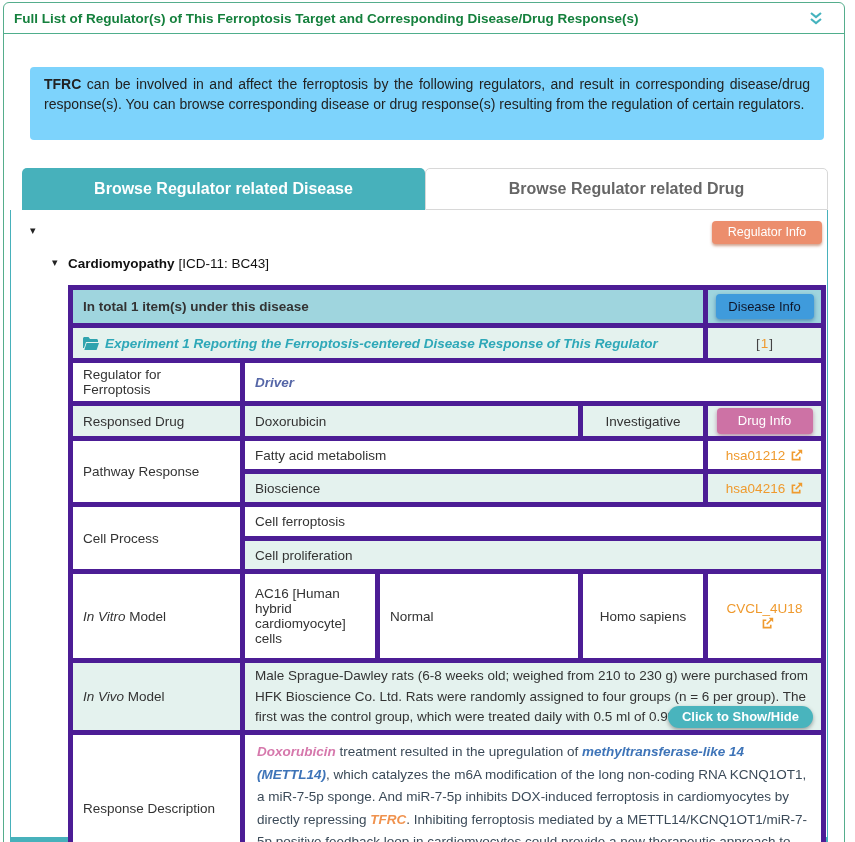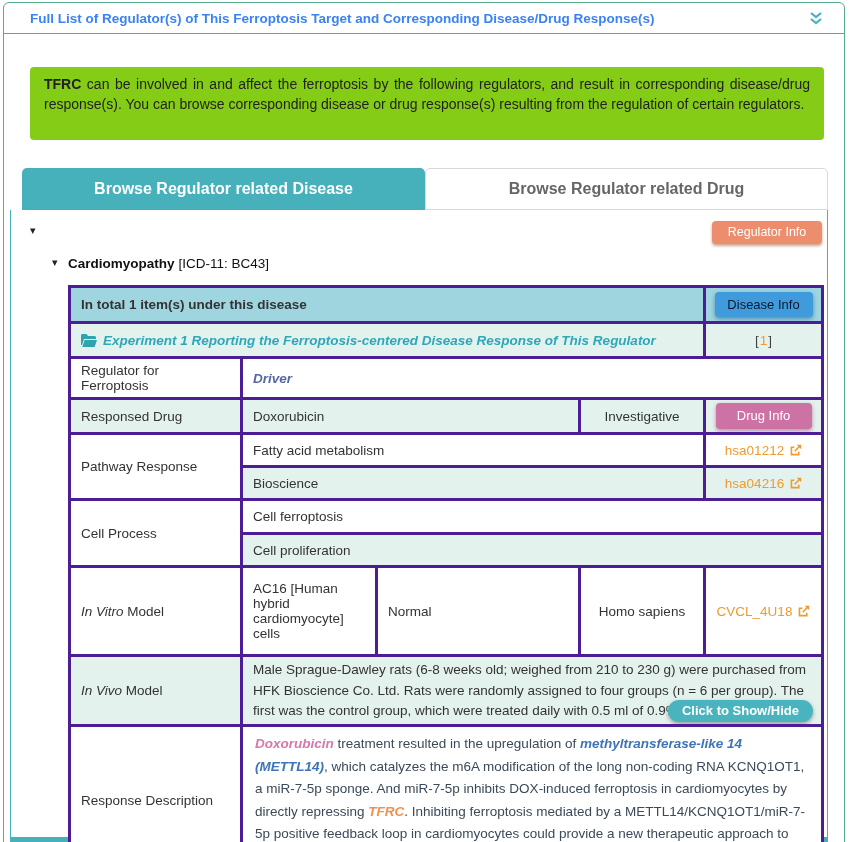--- a/index.html
+++ b/index.html
@@ -5,24 +5,24 @@
   html,body{margin:0;padding:0;background:#fff;}
   .screen{
     position:relative;width:855px;height:842px;background:#fff;overflow:hidden;
     font-family:"Liberation Sans","DejaVu Sans",sans-serif;
   }
   
   .outer-panel{position:absolute;left:3px;top:2px;width:842px;height:852px;
     border:1px solid #55ad8c;border-radius:6px;box-sizing:border-box;}
   .panel-header{position:absolute;left:4px;top:3px;width:840px;height:30px;
     border-bottom:1px solid #4fae8c;}
-  .panel-title{position:absolute;left:26px;top:8px;font-size:13.5px;font-weight:bold;color:#3b82f6;}
+  .panel-title{position:absolute;left:10px;top:8px;font-size:13.5px;font-weight:bold;color:#15803d;}
   .collapse-icon{position:absolute;right:20px;top:8px;width:16px;height:15px;cursor:pointer;}
   
-  .intro-box{position:absolute;left:30px;top:67px;width:794px;height:73px;background:#84cc16;
+  .intro-box{position:absolute;left:30px;top:67px;width:794px;height:73px;background:#7dd3fc;
     border-radius:4px;padding:8px 14px;box-sizing:border-box;font-size:14px;line-height:19.5px;
     color:#222;text-align:justify;}
   
   .tab{position:absolute;top:168px;height:42px;box-sizing:border-box;border-radius:5px 5px 0 0;
     font-size:16px;font-weight:bold;text-align:center;cursor:pointer;}
   .tab-active{left:22px;width:403px;background:#47b1bb;color:#fff;line-height:42px;}
   .tab-inactive{left:425px;width:403px;background:#fff;border:1px solid #d8d8d8;color:#666;line-height:40px;}
   .content-frame{position:absolute;left:10px;top:210px;width:818px;height:632px;box-sizing:border-box;
     border-left:1px solid #47b1bb;border-right:1px solid #47b1bb;border-bottom:5px solid #47b1bb;}
   
@@ -31,21 +31,21 @@
   .regulator-name{position:absolute;left:48px;top:224px;font-size:14px;font-weight:bold;color:#111;}
   .regulator-info-btn{position:absolute;left:712px;top:221px;width:110px;height:23px;background:#ec8e6d;
     border-radius:4px;color:#fff;font-size:12.5px;text-align:center;line-height:23px;
     box-shadow:0 2px 3px rgba(170,85,50,.55);cursor:pointer;}
   .disease-caret{left:52px;top:256px;}
   .disease-name{position:absolute;left:68px;top:256px;font-size:13.5px;color:#111;}
   .disease-name b{margin-right:4px;}
   
   .data-table{position:absolute;left:68px;top:285px;width:753px;border-collapse:collapse;
     table-layout:fixed;font-size:13.5px;color:#333;}
-  .data-table td{border:3px solid #4c1d95;padding:4px 10px;vertical-align:middle;overflow:hidden;}
+  .data-table td{border:5px solid #4c1d95;padding:4px 10px;vertical-align:middle;overflow:hidden;}
   .bg-blue{background:#9fd5de;}
   .bg-mint{background:#e4f2ee;}
   .bg-white{background:#fff;}
   .bold{font-weight:bold;}
   .c{text-align:center;}
   .exp-title{color:#2ea8b8;font-style:italic;font-weight:bold;cursor:pointer;}
   .folder-icon{vertical-align:-2px;margin-right:6px;}
   .count-bracket{color:#444;}
   .count-num{color:#ef9a2e;padding:0 1px;}
   .driver{color:#5566a7;font-style:italic;font-weight:bold;}

